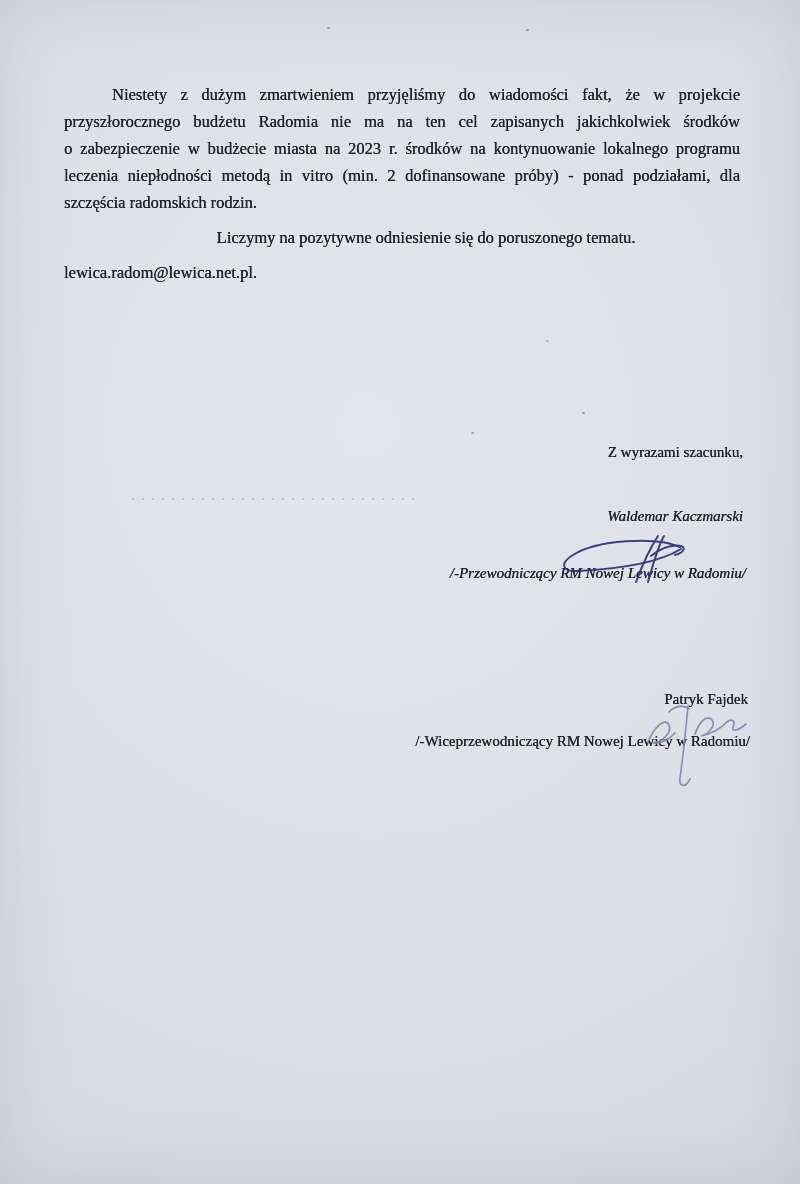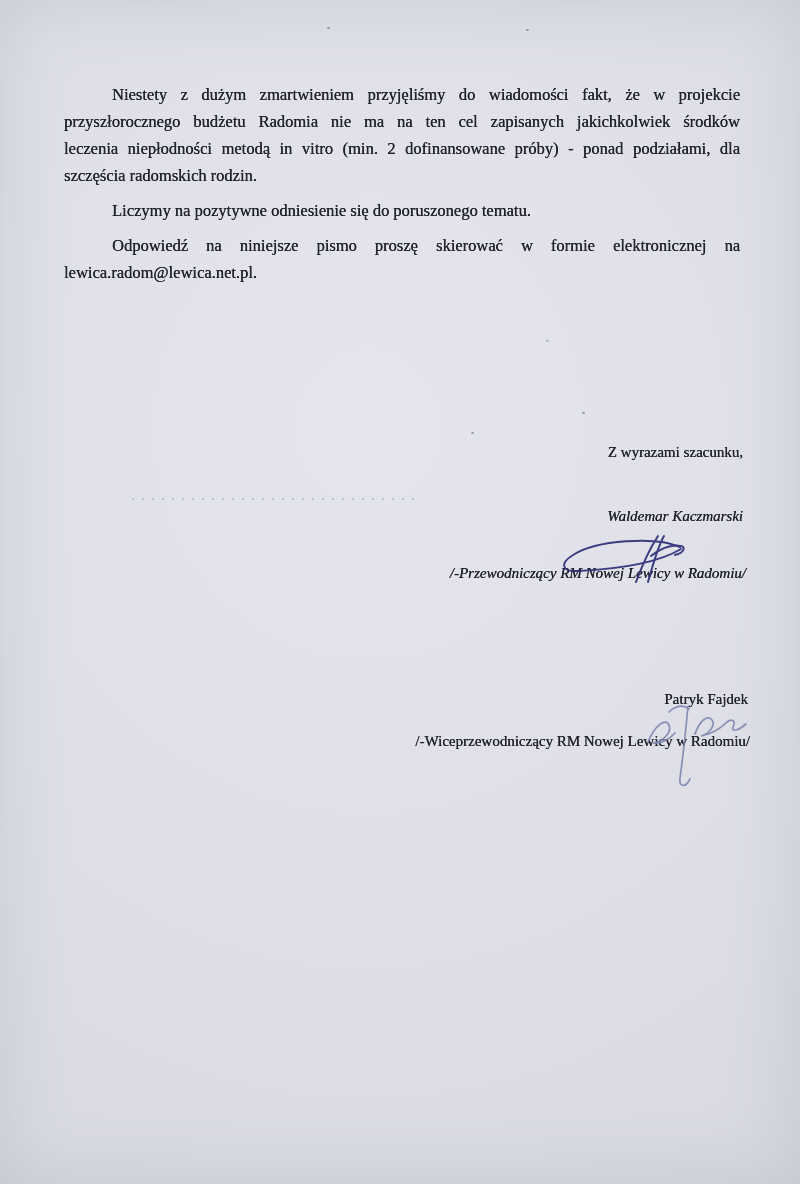--- a/index.html
+++ b/index.html
@@ -15,21 +15,21 @@
   }
   .letter-body{
     position:absolute;left:64px;top:81px;width:676px;
     color:#22232e;font-size:16.5px;
     text-shadow:0.25px 0 0 currentColor;
   }
   .para{margin:0 0 8px 0;padding:0;}
   .line{display:block;line-height:27px;height:27px;
         text-align:justify;text-align-last:justify;font-family:Liberation Serif, serif;}
   .line.last{text-align:left;text-align-last:auto;}
-  .line.indent{text-indent:48px;}
+  .line.indent{text-indent:48px;text-align:center;}
   .closing, .sig-name, .sig-title{
     position:absolute;color:#22232e;font-size:15px;line-height:24px;
     text-shadow:0.25px 0 0 currentColor;white-space:nowrap;
   }
   .closing{top:440px;right:57px;}
   .sig-name-1{top:504px;right:57px;font-style:italic;}
   .sig-title-1{top:561px;right:54px;font-style:italic;}
   .sig-name-2{top:687px;right:52px;}
   .sig-title-2{top:729px;right:50px;}
   .sig-svg{position:absolute;z-index:3;}
@@ -57,28 +57,28 @@
 <div class="speck speck-1"></div>
 <div class="speck speck-2"></div>
 <div class="speck speck-3"></div>
 <div class="speck speck-4"></div>
 <div class="speck speck-5"></div>
 
 <main class="letter-body">
   <p class="para">
     <span class="line indent">Niestety z dużym zmartwieniem przyjęliśmy do wiadomości fakt, że w projekcie</span>
     <span class="line">przyszłorocznego budżetu Radomia nie ma na ten cel zapisanych jakichkolwiek środków</span>
+    <span class="line">o zabezpieczenie w budżecie miasta na 2023 r. środków na kontynuowanie lokalnego programu</span>
     <span class="line">leczenia niepłodności metodą in vitro (min. 2 dofinansowane próby) - ponad podziałami, dla</span>
     <span class="line last">szczęścia radomskich rodzin.</span>
   </p>
   <p class="para">
     <span class="line last indent">Liczymy na pozytywne odniesienie się do poruszonego tematu.</span>
   </p>
   <p class="para">
-    <span class="line indent">Odpowiedź na niniejsze pismo proszę skierować w formie elektronicznej na</span>
     <span class="line last">lewica.radom@lewica.net.pl.</span>
   </p>
 </main>
 
 <div class="closing">Z wyrazami szacunku,</div>
 
 <div class="sig-name sig-name-1">Waldemar Kaczmarski</div>
 
 <svg class="sig-svg sig-svg-1" width="136" height="54" viewBox="0 0 136 54" fill="none">
   <g stroke="#2d3078" stroke-width="2" stroke-linecap="round" fill="none" opacity="0.92">

